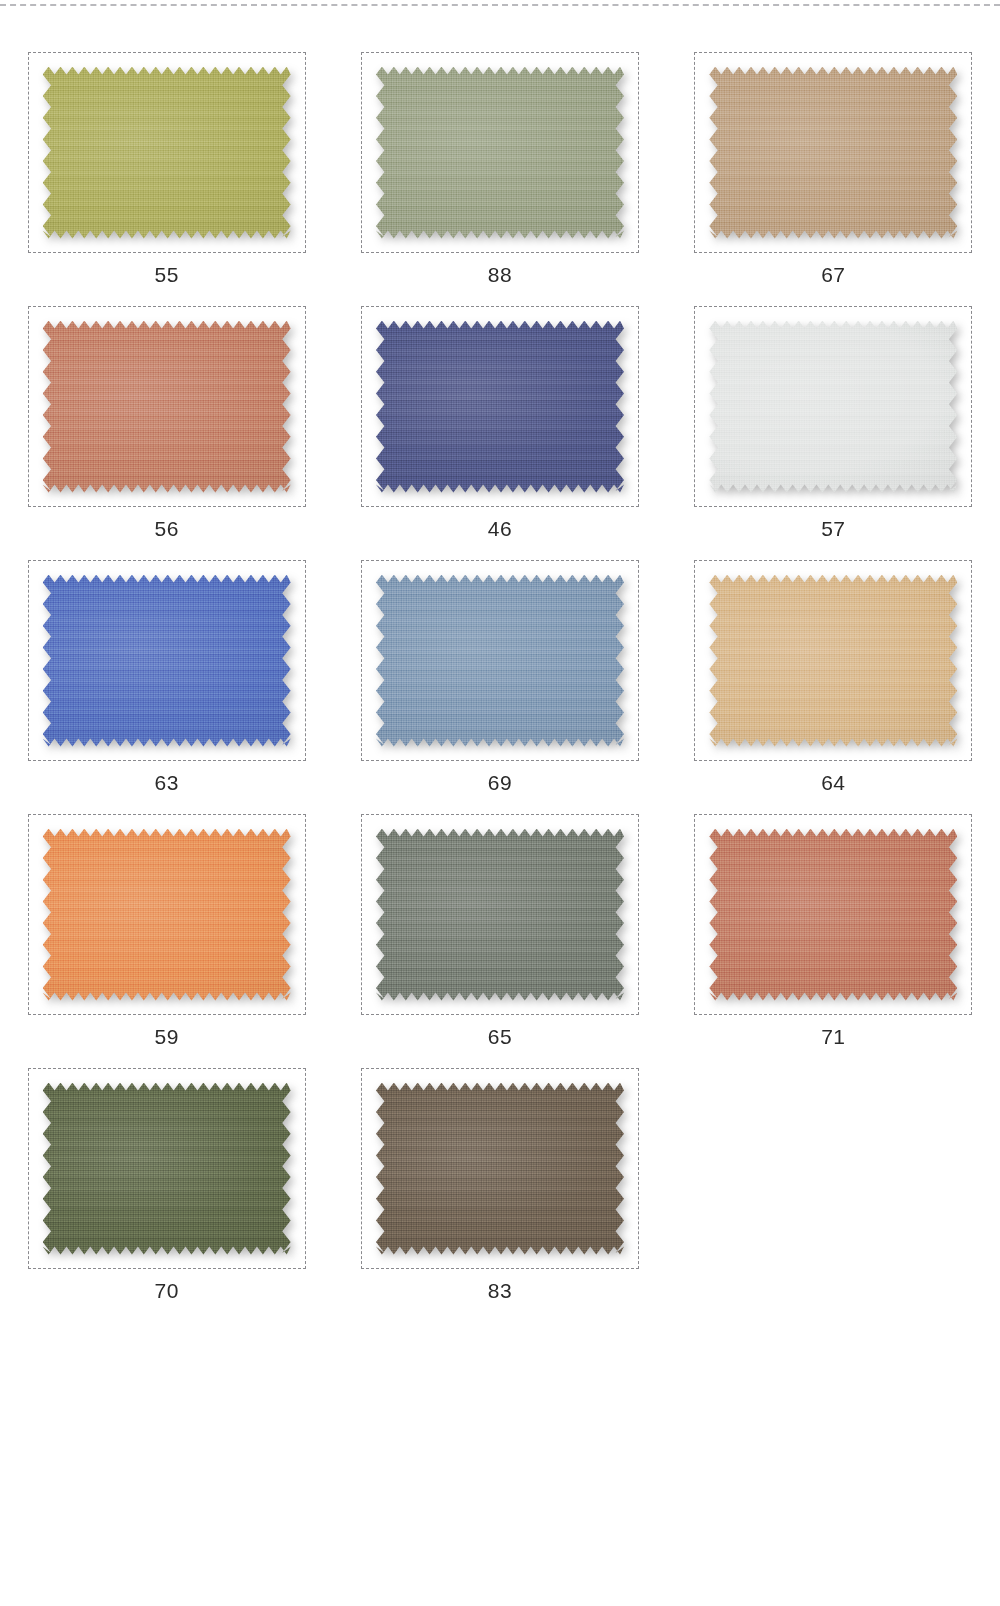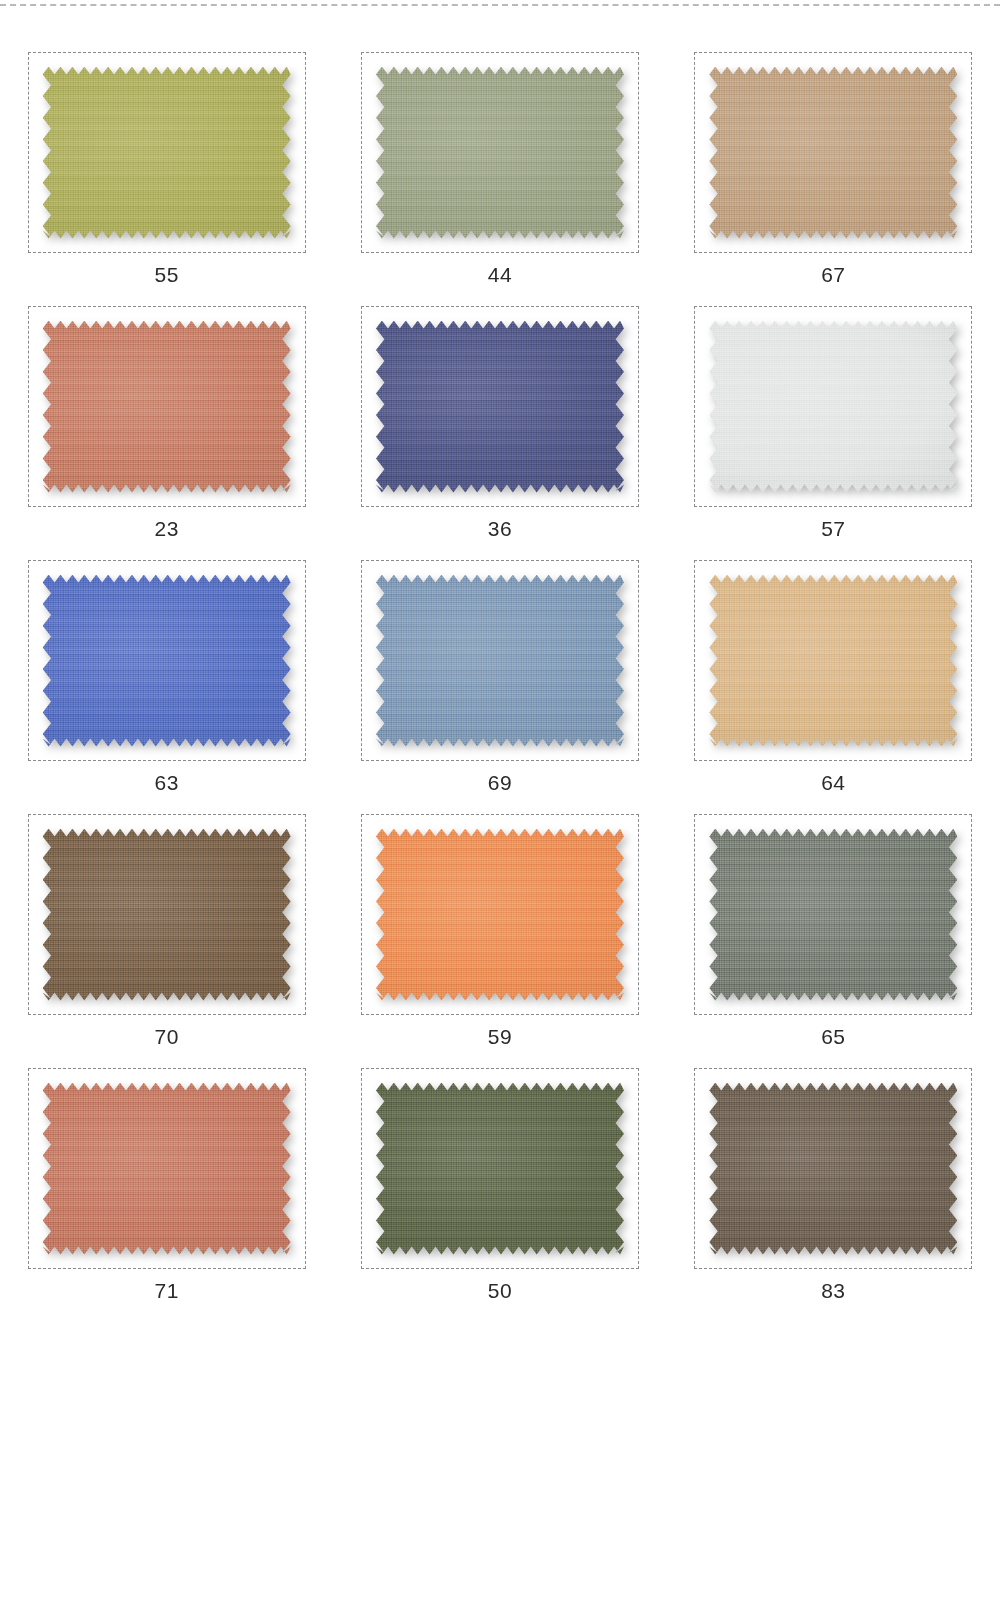--- a/index.html
+++ b/index.html
@@ -153,45 +153,45 @@
         </div>
       </div>
       <div class="swatch-label">55</div>
     </div>
     <div class="swatch-cell">
       <div class="swatch-frame">
         <div class="fabric">
           <div class="fabric-inner" style="--swatch-color: #9ba387;"></div>
         </div>
       </div>
-      <div class="swatch-label">44</div>
+      <div class="swatch-label">88</div>
     </div>
     <div class="swatch-cell">
       <div class="swatch-frame">
         <div class="fabric">
           <div class="fabric-inner" style="--swatch-color: #bfa283;"></div>
         </div>
       </div>
       <div class="swatch-label">67</div>
     </div>
     <div class="swatch-cell">
       <div class="swatch-frame">
         <div class="fabric">
           <div class="fabric-inner" style="--swatch-color: #c47f66;"></div>
         </div>
       </div>
-      <div class="swatch-label">23</div>
+      <div class="swatch-label">56</div>
     </div>
     <div class="swatch-cell">
       <div class="swatch-frame">
         <div class="fabric">
           <div class="fabric-inner" style="--swatch-color: #4f5688;"></div>
         </div>
       </div>
-      <div class="swatch-label">36</div>
+      <div class="swatch-label">46</div>
     </div>
     <div class="swatch-cell">
       <div class="swatch-frame">
         <div class="fabric">
           <div class="fabric-inner" style="--swatch-color: #e3e5e4;"></div>
         </div>
       </div>
       <div class="swatch-label">57</div>
     </div>
     <div class="swatch-cell">
@@ -214,58 +214,50 @@
       <div class="swatch-frame">
         <div class="fabric">
           <div class="fabric-inner" style="--swatch-color: #d9b88c;"></div>
         </div>
       </div>
       <div class="swatch-label">64</div>
     </div>
     <div class="swatch-cell">
       <div class="swatch-frame">
         <div class="fabric">
-          <div class="fabric-inner" style="--swatch-color: #7a6147;"></div>
+          <div class="fabric-inner" style="--swatch-color: #e89055;"></div>
+        </div>
+      </div>
+      <div class="swatch-label">59</div>
+    </div>
+    <div class="swatch-cell">
+      <div class="swatch-frame">
+        <div class="fabric">
+          <div class="fabric-inner" style="--swatch-color: #767d73;"></div>
+        </div>
+      </div>
+      <div class="swatch-label">65</div>
+    </div>
+    <div class="swatch-cell">
+      <div class="swatch-frame">
+        <div class="fabric">
+          <div class="fabric-inner" style="--swatch-color: #c27a62;"></div>
+        </div>
+      </div>
+      <div class="swatch-label">71</div>
+    </div>
+    <div class="swatch-cell">
+      <div class="swatch-frame">
+        <div class="fabric">
+          <div class="fabric-inner" style="--swatch-color: #5e6848;"></div>
         </div>
       </div>
       <div class="swatch-label">70</div>
     </div>
     <div class="swatch-cell">
       <div class="swatch-frame">
         <div class="fabric">
-          <div class="fabric-inner" style="--swatch-color: #e89055;"></div>
-        </div>
-      </div>
-      <div class="swatch-label">59</div>
-    </div>
-    <div class="swatch-cell">
-      <div class="swatch-frame">
-        <div class="fabric">
-          <div class="fabric-inner" style="--swatch-color: #767d73;"></div>
-        </div>
-      </div>
-      <div class="swatch-label">65</div>
-    </div>
-    <div class="swatch-cell">
-      <div class="swatch-frame">
-        <div class="fabric">
-          <div class="fabric-inner" style="--swatch-color: #c27a62;"></div>
-        </div>
-      </div>
-      <div class="swatch-label">71</div>
-    </div>
-    <div class="swatch-cell">
-      <div class="swatch-frame">
-        <div class="fabric">
-          <div class="fabric-inner" style="--swatch-color: #5e6848;"></div>
-        </div>
-      </div>
-      <div class="swatch-label">50</div>
-    </div>
-    <div class="swatch-cell">
-      <div class="swatch-frame">
-        <div class="fabric">
           <div class="fabric-inner" style="--swatch-color: #6e6050;"></div>
         </div>
       </div>
       <div class="swatch-label">83</div>
     </div>
   </div>
 
 </body></html>

